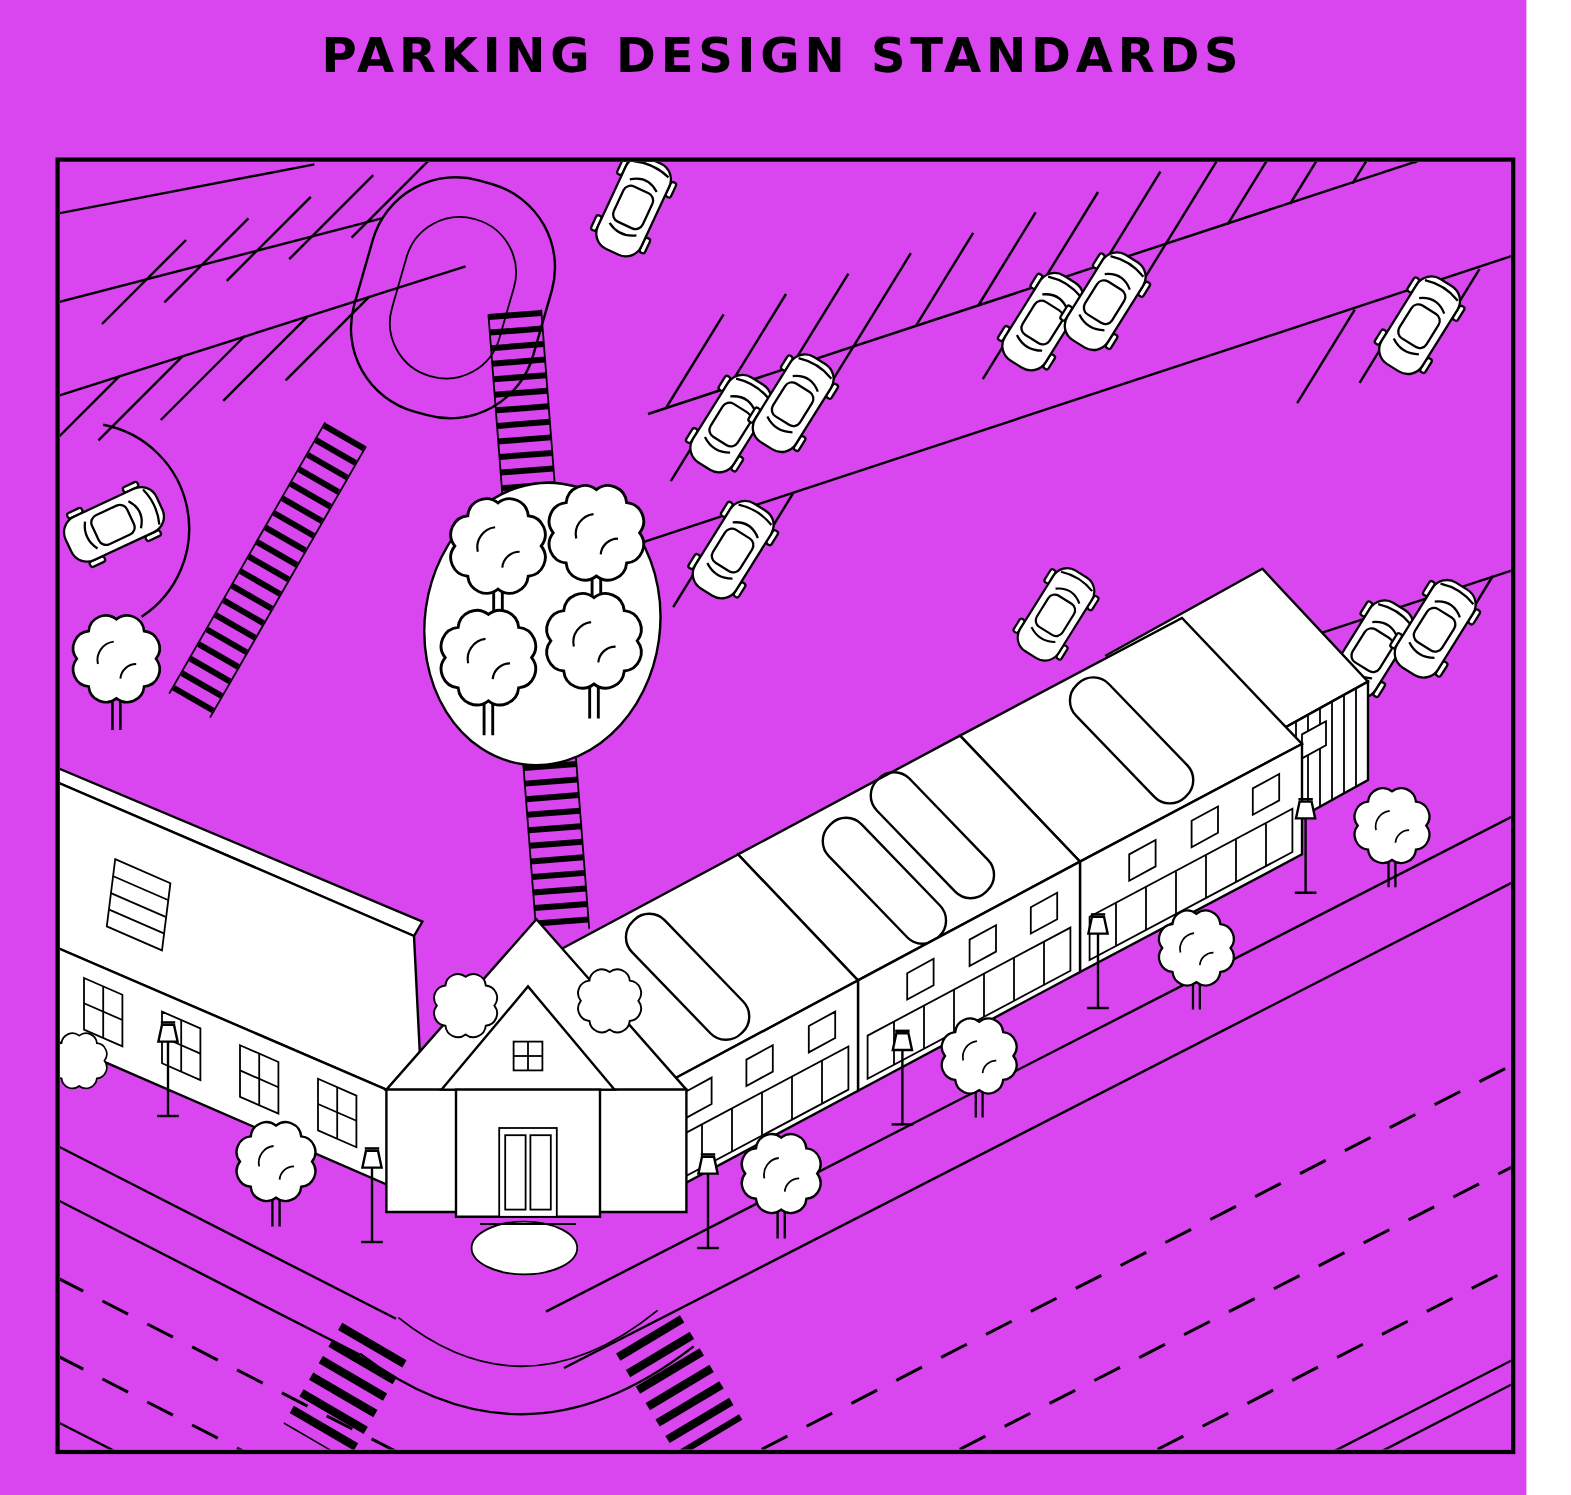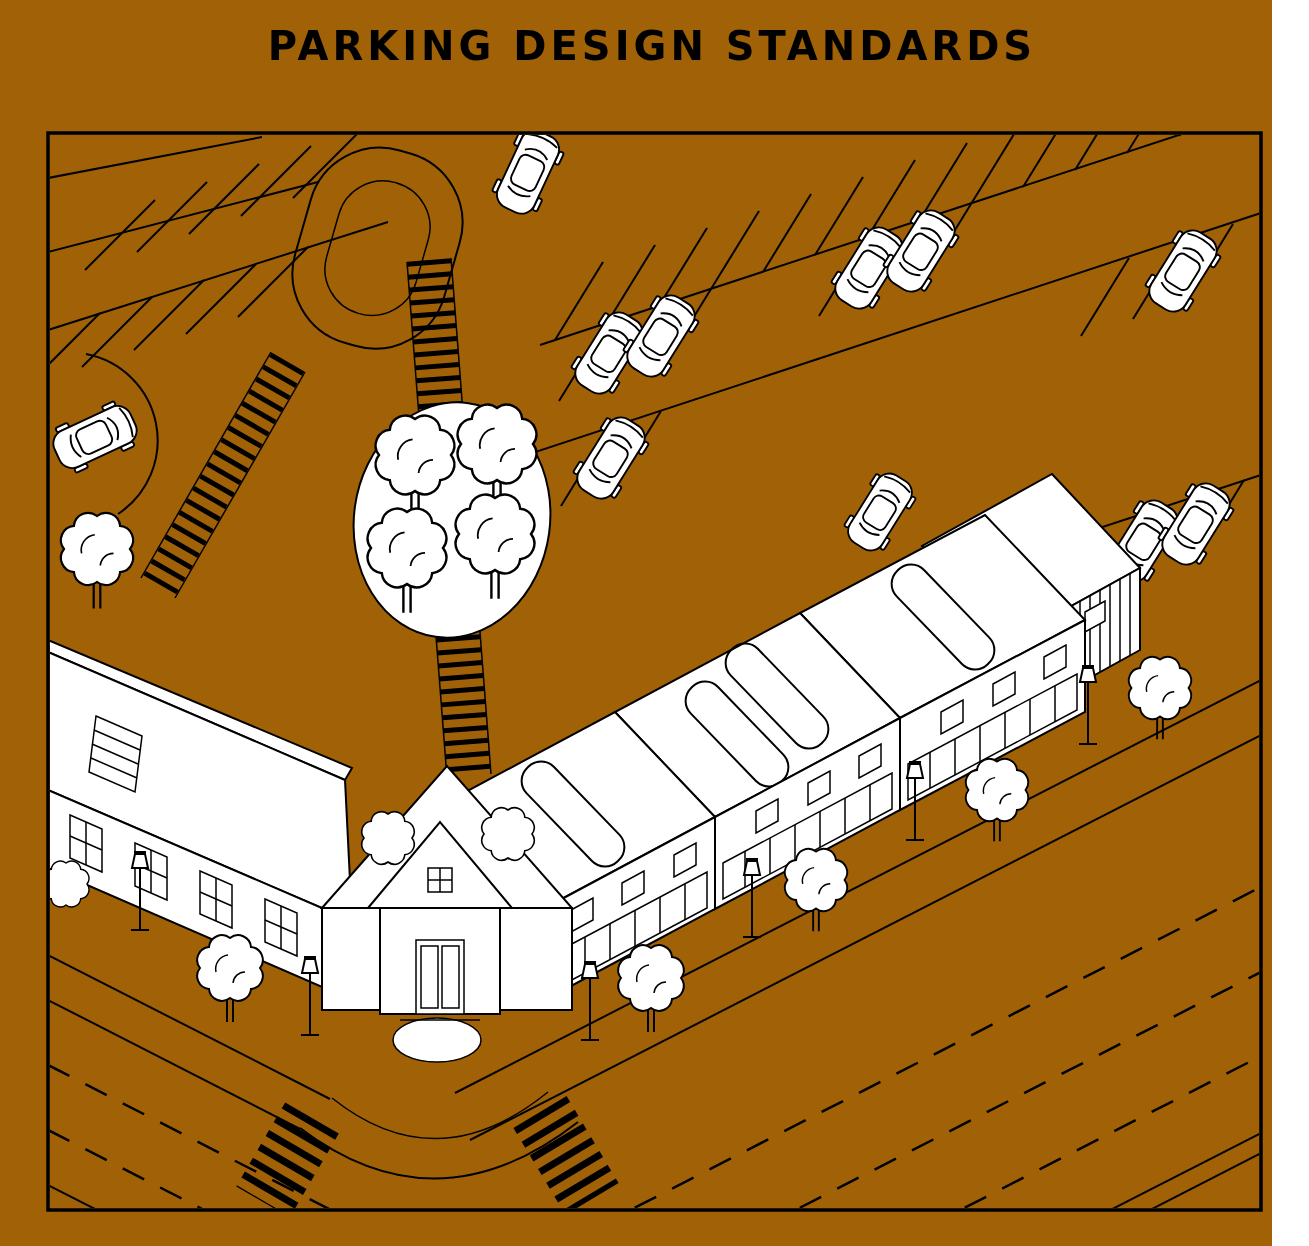--- a/index.html
+++ b/index.html
@@ -1,16 +1,16 @@
 <!DOCTYPE html>
 <html><head>
 <meta charset="utf-8">
 <style>
   html,body{margin:0;padding:0;background:#ffffff;}
-  .page{position:relative;width:1272px;height:1246px;background:#a16207;overflow:hidden;
+  .page{position:relative;width:1272px;height:1246px;background:#d946ef;overflow:hidden;
         font-family:"DejaVu Sans","Liberation Sans",sans-serif;}
   svg{position:absolute;left:0;top:0;}
   .title-text{font-family:"DejaVu Sans","Liberation Sans",sans-serif;font-weight:bold;
               font-size:40px;letter-spacing:4px;fill:#000;}
   .ln{stroke:#000;stroke-width:2;fill:none;}
   .ln15{stroke:#000;stroke-width:1.5;fill:none;}
   .dash{stroke:#000;stroke-width:2.5;fill:none;stroke-dasharray:24 18;}
   .band{stroke:#000;fill:none;}
   .poly{stroke:#000;stroke-width:2;fill:#ffffff;}
   .poly15{stroke:#000;stroke-width:1.5;fill:#ffffff;}

